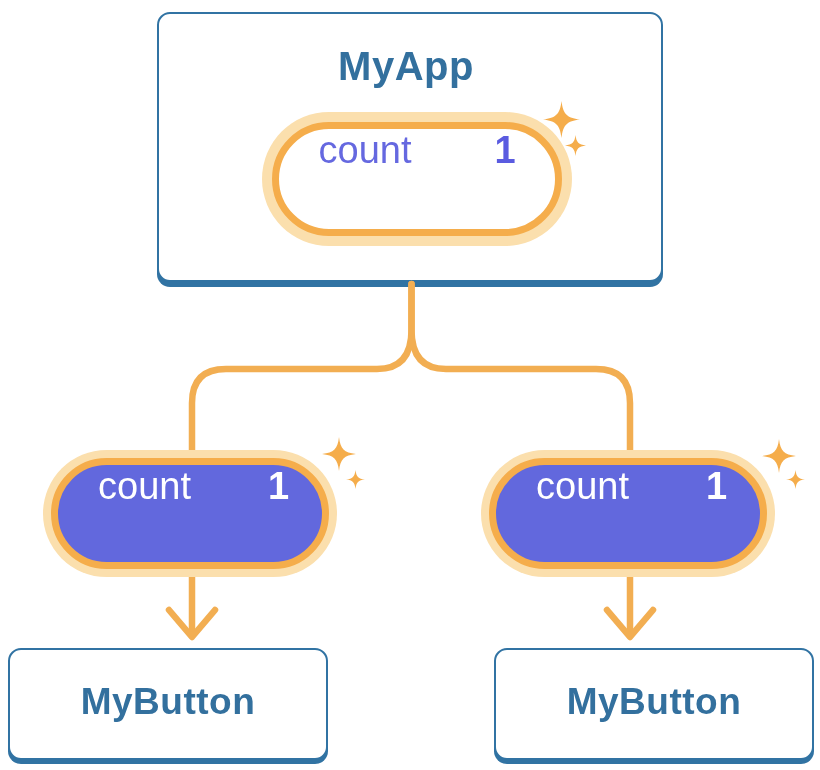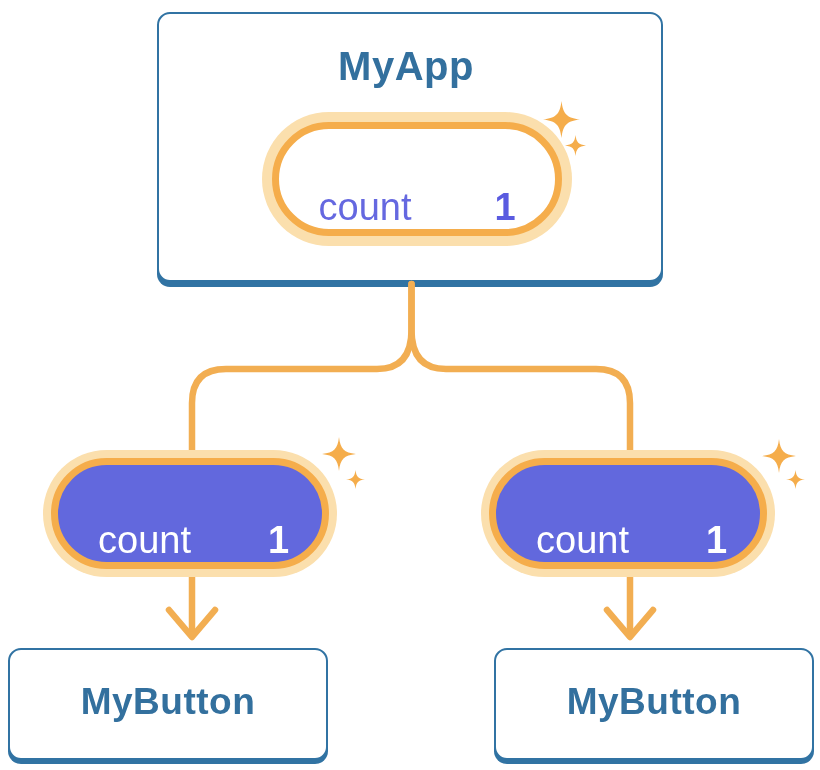--- a/index.html
+++ b/index.html
@@ -41,21 +41,21 @@
   
   svg.connector{position:absolute;left:0;top:0;}
   svg.connector path{stroke:var(--orange-line);stroke-width:6.5;fill:none;stroke-linecap:round;stroke-linejoin:round;}
 
   
   .pill-halo{
     position:absolute;background:var(--orange-halo);border-radius:999px;
   }
   .pill{
     box-sizing:border-box;border:7px solid var(--orange-ring);border-radius:999px;
-    display:flex;align-items:flex-end;overflow:hidden;
+    display:flex;align-items:flex-start;overflow:hidden;
   }
   .pill-top{margin:10px;width:290px;height:114px;background:#fff;}
   .pill-child{margin:8px;width:278px;height:111px;background:var(--purple-fill);}
   .halo-top{left:262px;top:112px;}
   .halo-left{left:43px;top:450px;}
   .halo-right{left:481px;top:450px;}
   .cell{display:flex;align-items:center;justify-content:center;}
   .cell-name{width:172px;font-size:38px;}
   .pill-child .cell-name{width:173px;font-weight:500;}
   .cell-value{flex:1;font-size:38px;font-weight:700;}

